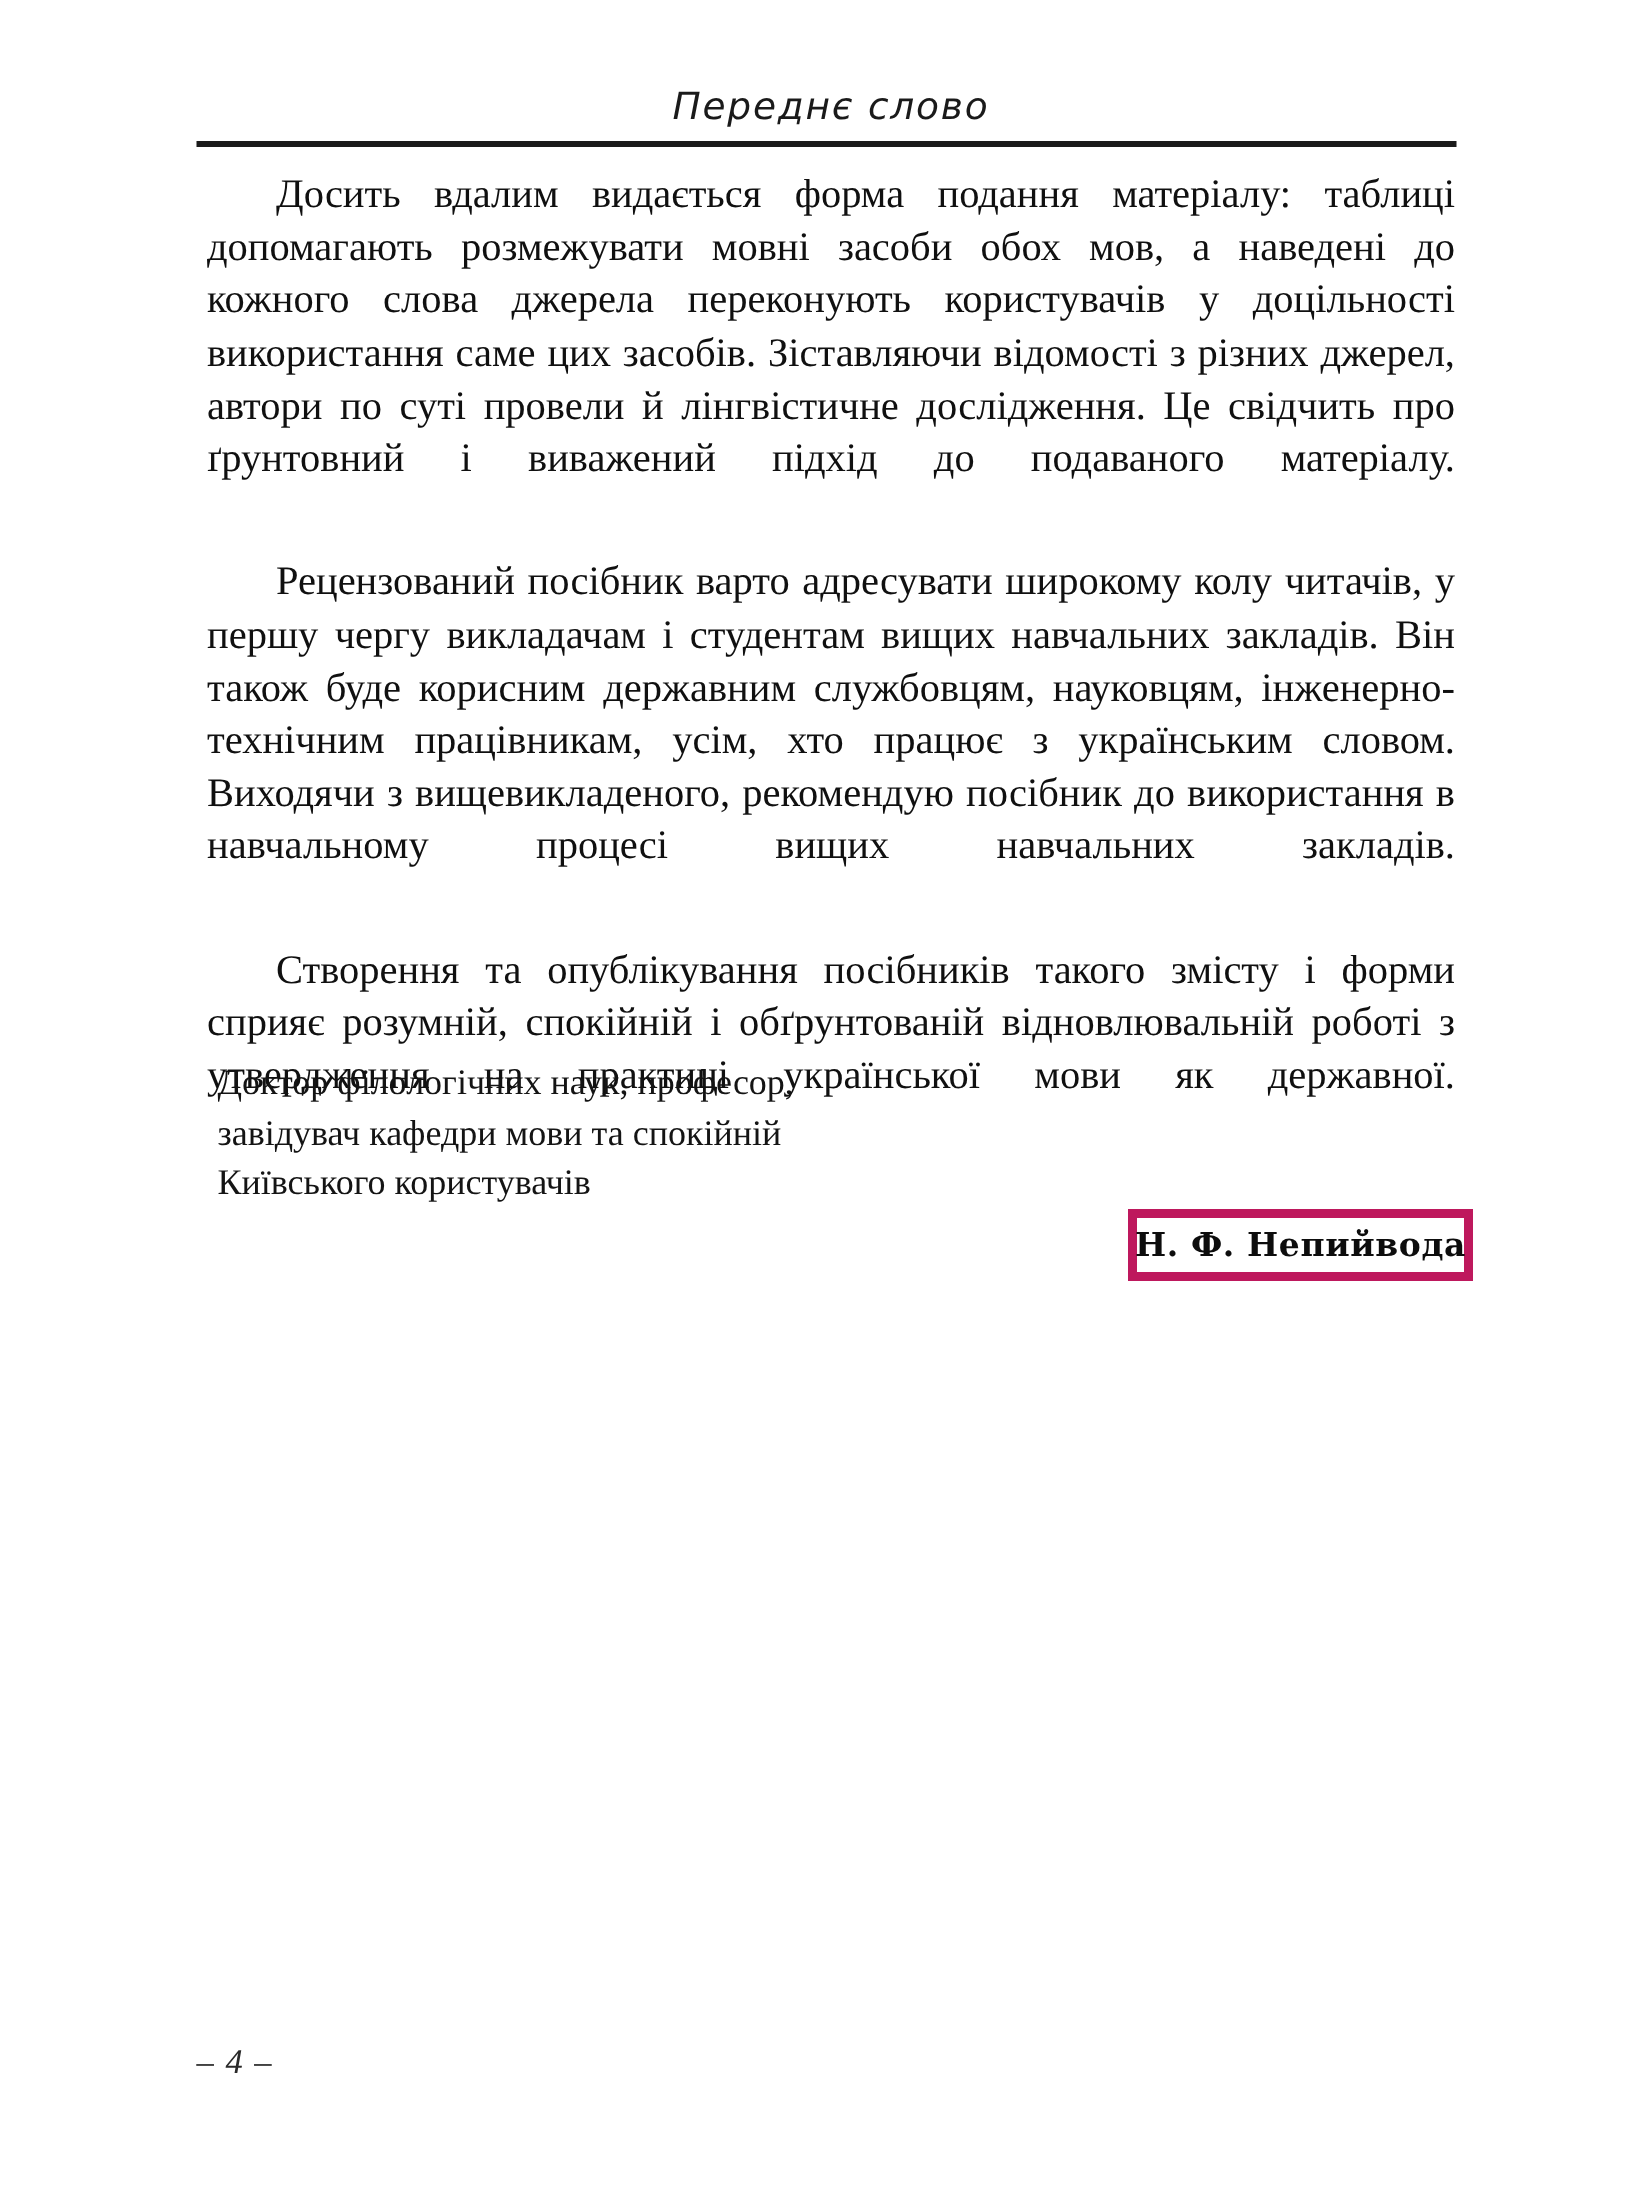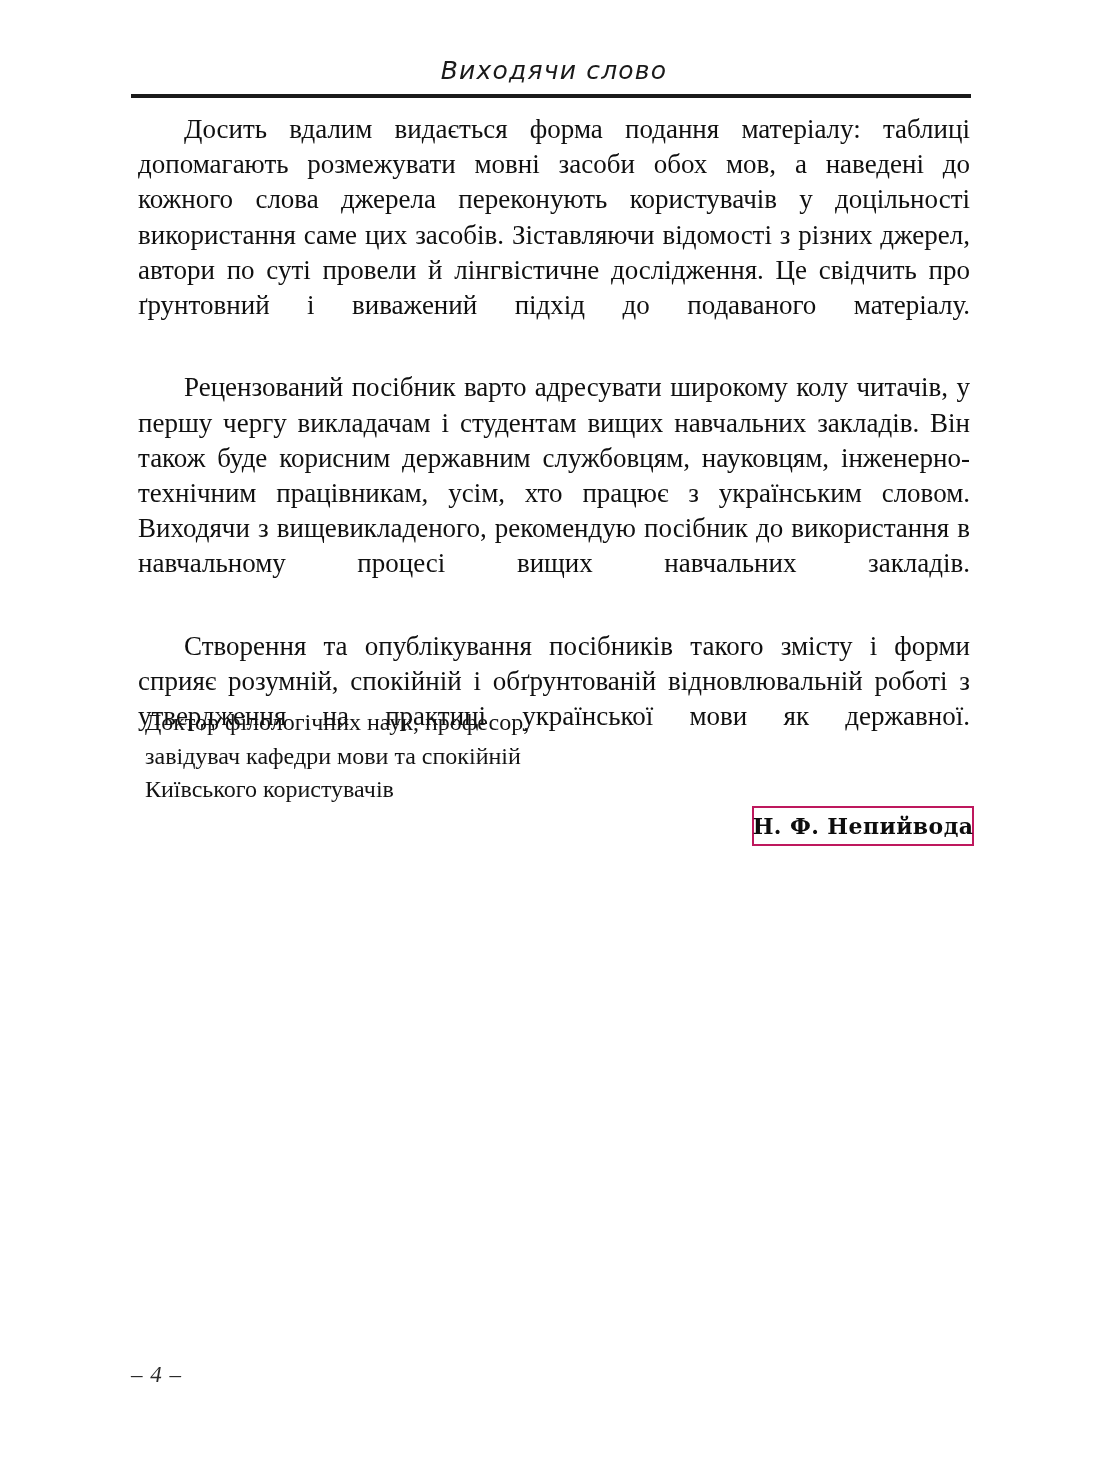--- a/index.html
+++ b/index.html
@@ -93,21 +93,21 @@
     white-space: nowrap;
   }
 
   
   .name-box {
     position: absolute;
     left: 752px;
     top: 806px;
     width: 218px;
     height: 36px;
-    border: 2px solid #be185d;
+    border: 6px solid #be185d;
     display: flex;
     align-items: center;
     justify-content: center;
     background: #ffffff;
   }
 
   .name-box-text {
     font-family: "DejaVu Serif", "Liberation Serif", serif;
     font-weight: bold;
     font-size: 22px;
@@ -127,21 +127,21 @@
     color: #2a2a2a;
     letter-spacing: 1px;
   }
 </style>
 </head>
 <body>
 
 <div class="page">
 
   <div class="running-head">
-    <span class="running-head-text">Виходячи слово</span>
+    <span class="running-head-text">Переднє слово</span>
   </div>
 
   <div class="head-rule"></div>
 
   <div class="body-col">
     <p class="para">Досить вдалим видається форма подання матеріалу: таблиці допомагають розмежувати мовні засоби обох мов, а наведені до кожного слова джерела переконують користувачів у доцільності використання саме цих засобів. Зіставляючи відомості з різних джерел, автори по суті провели й лінгвістичне дослідження. Це свідчить про ґрунтовний і виважений підхід до подаваного матеріалу.</p>
     <p class="para">Рецензований посібник варто адресувати широкому колу читачів, у першу чергу викладачам і студентам вищих навчальних закладів. Він також буде корисним державним службовцям, науковцям, інженерно-технічним працівникам, усім, хто працює з українським словом. Виходячи з вищевикладеного, рекомендую посібник до використання в навчальному процесі вищих навчальних закладів.</p>
     <p class="para">Створення та опублікування посібників такого змісту і форми сприяє розумній, спокійній і обґрунтованій відновлювальній роботі з утвердження на практиці української мови як державної.</p>
   </div>
 

